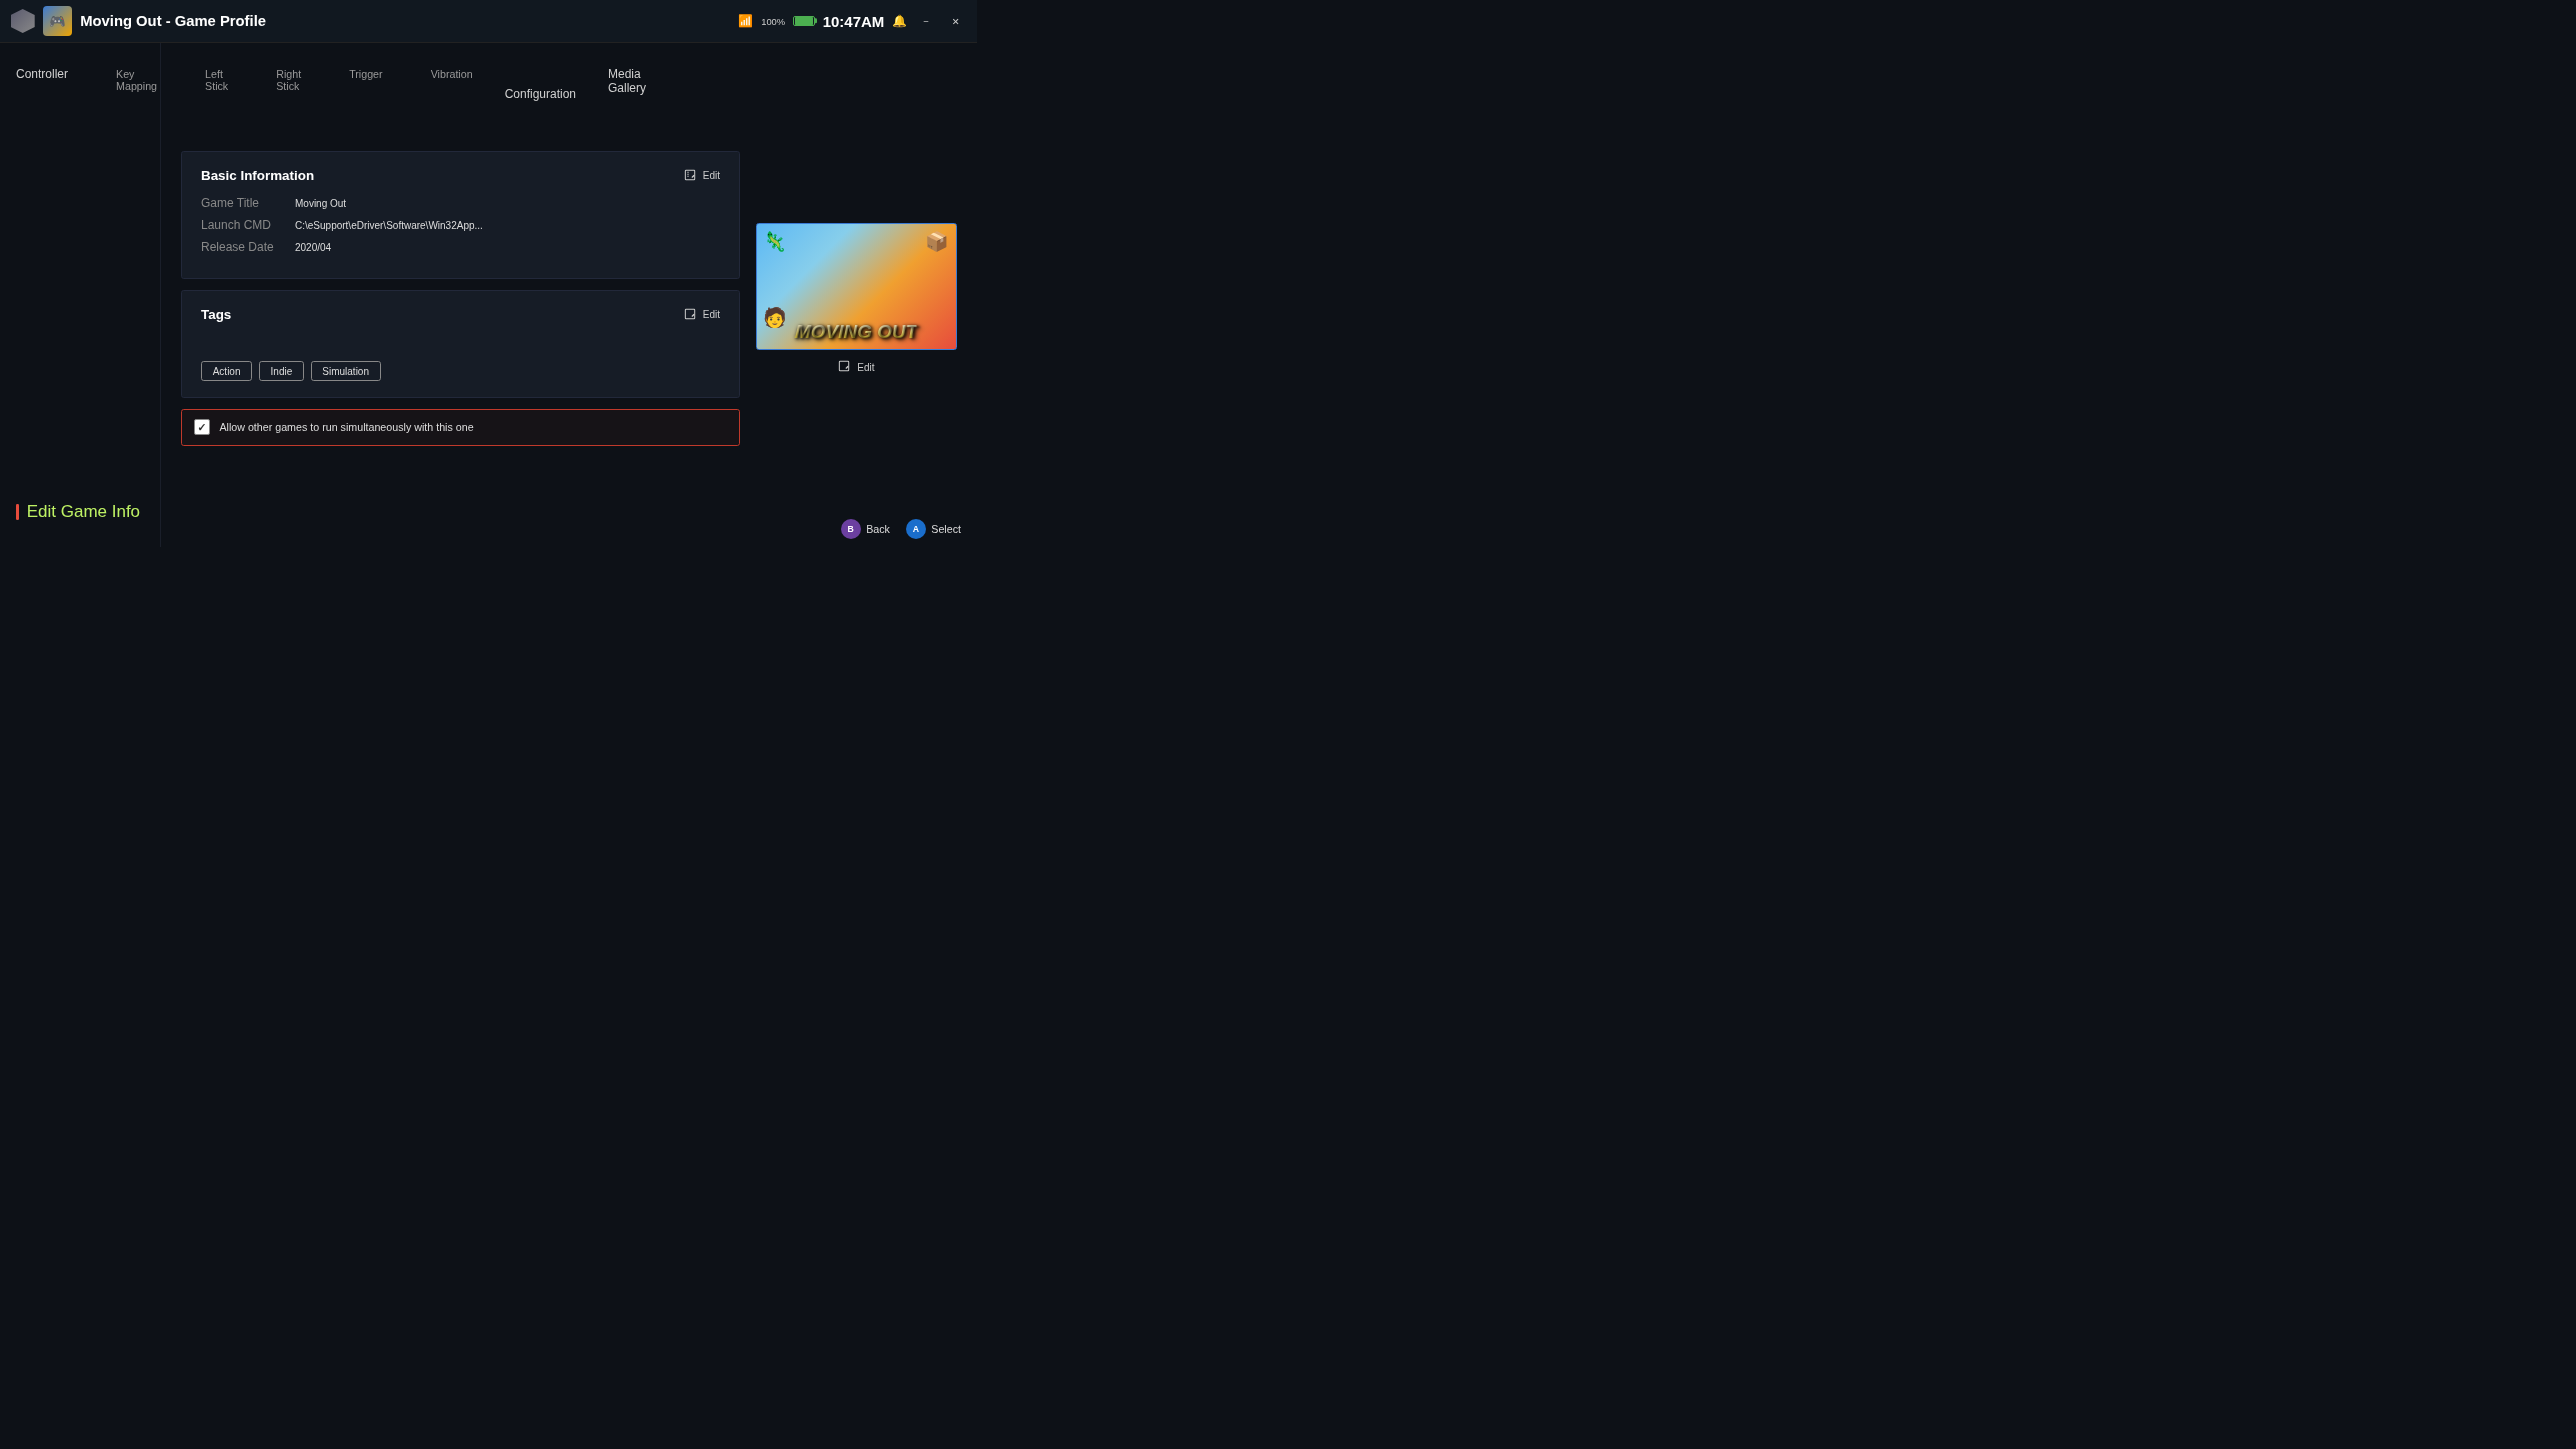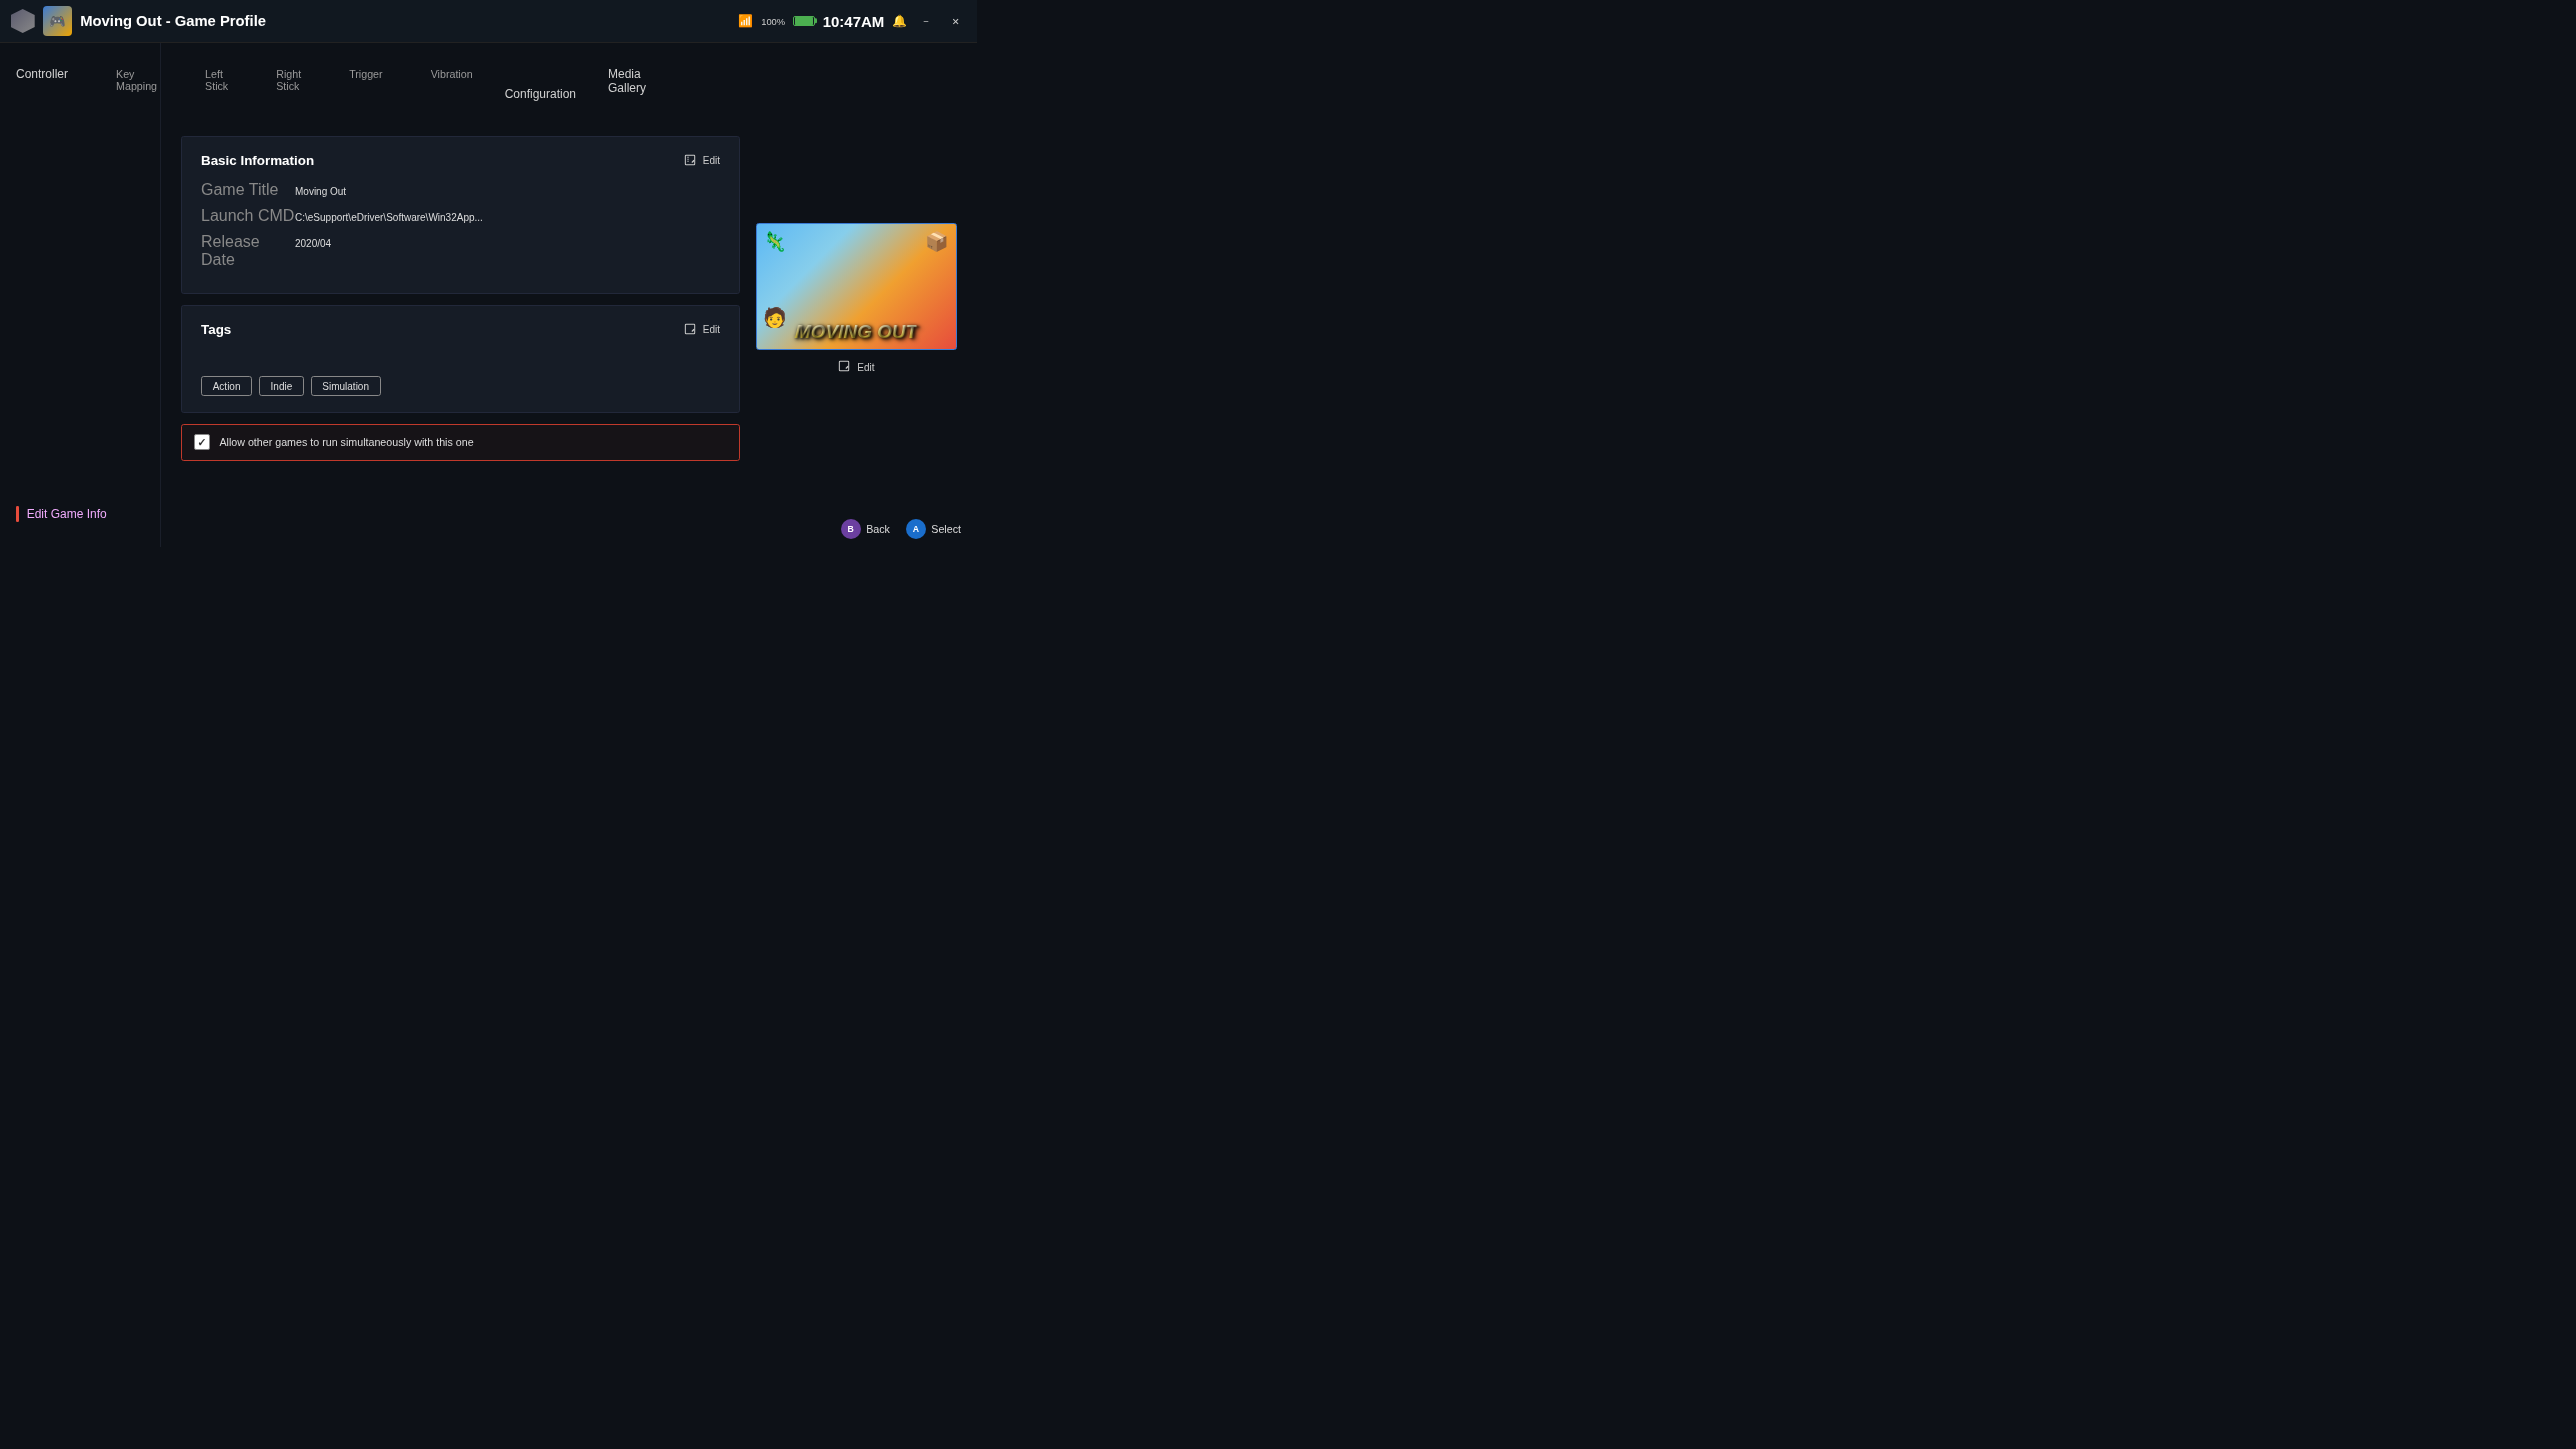--- a/index.html
+++ b/index.html
@@ -146,22 +146,22 @@
       position: absolute;
       bottom: 20px;
       left: 0;
       width: 100%;
     }
 
     #edit-game-info-item {
       display: flex;
       align-items: center;
       padding: 5.4px 16px;
-      font-size: 12px;
-      color: #f0abfc;
+      font-size: 17px;
+      color: #bef264;
       cursor: pointer;
     }
 
     #edit-game-info-indicator {
       width: 2.7px;
       height: 16px;
       background: #e74c3c;
       border-radius: 1.3px;
       margin-right: 8px;
     }
@@ -219,21 +219,21 @@
       position: relative;
     }
 
     .info-row {
       display: flex;
       align-items: baseline;
       margin-bottom: 8px;
     }
     .info-label {
       width: 94px;
-      font-size: 16px;
+      font-size: 12px;
       color: #888;
       flex-shrink: 0;
     }
     .info-value {
       font-size: 10px;
       color: #ddd;
     }
 
     
     .tags-container {

